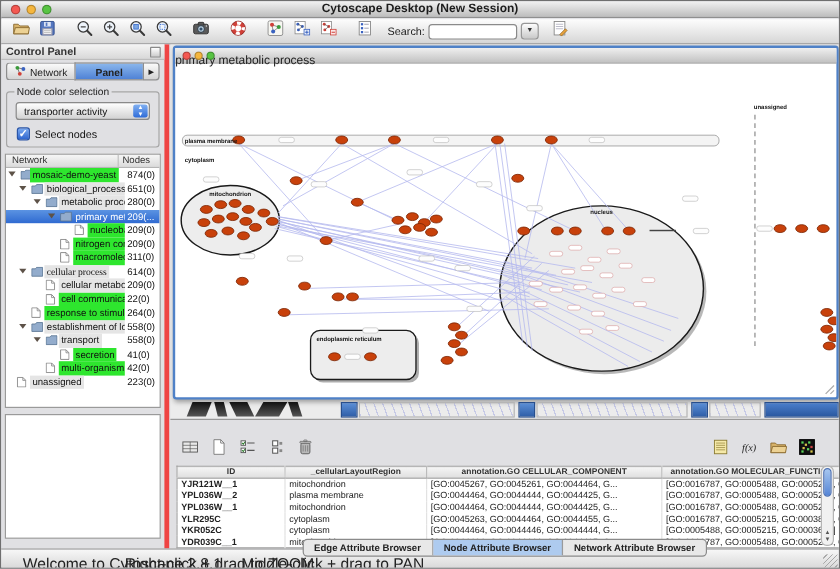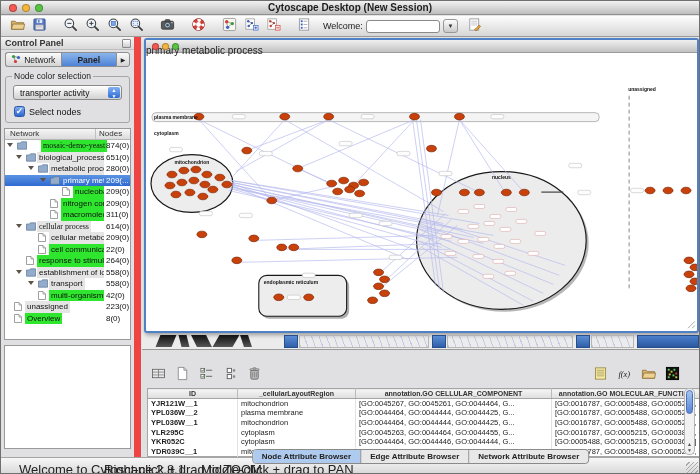--- a/index.html
+++ b/index.html
@@ -13,21 +13,21 @@
   
   .toolbar{position:absolute;top:15px;left:0;right:0;height:21px;background:linear-gradient(#fdfdfd,#d6d6d6);border-bottom:1px solid #9c9c9c;display:flex;align-items:center;padding:0 5px}
   .tbtn{width:22px;height:19px;display:flex;align-items:center;justify-content:center;border-radius:3px;flex:0 0 auto}
   .tbtn svg{width:15px;height:15px}
   .tbtn.gap{margin-left:9px}
   .search-wrap{display:flex;align-items:center;margin-left:8px;gap:3px}
   .search-label{font-size:9px;color:#222}
   .search-input{width:74px;height:13px;font-size:9px;border:1px solid #8a8a8a;border-radius:3px;padding:0 3px;background:#fff;font-family:"Liberation Sans",sans-serif}
   .search-drop{width:15px;height:14px;border:1px solid #979797;border-radius:3px;background:linear-gradient(#fdfdfd,#c9c9c9);font-size:6px;line-height:12px;text-align:center;color:#333}
   
-  .control-panel{position:absolute;top:36px;left:0;width:140px;bottom:16px;background:#e0e0e3;border-right:7px solid #ef4444}
+  .control-panel{position:absolute;top:36px;left:0;width:140px;bottom:16px;background:#e0e0e3;border-right:4px solid #ef4444}
   .panel-header{height:13px;font-size:9px;font-weight:bold;color:#333;padding:1px 4px;position:relative;background:linear-gradient(#f4f4f4,#d8d8d8);border-bottom:1px solid #bdbdbd}
   .float-btn{position:absolute;right:3px;top:2px;width:9px;height:9px;border:1px solid #8a8a8a;background:linear-gradient(#fff,#ccc);border-radius:1px}
   .cp-tabs{height:19px;display:flex;padding:2px 4px}
   .seg{flex:1;font-size:8.5px;display:flex;align-items:center;justify-content:center;border:1px solid #8e8e8e;border-right:none;background:linear-gradient(#fbfbfb,#d4d4d4);gap:3px;color:#222}
   .seg.first{border-radius:3px 0 0 3px}
   .seg.active{background:linear-gradient(#8ab6ec,#4f82d6);font-weight:bold}
   .seg.arrow{flex:0 0 14px;border-right:1px solid #8e8e8e;border-radius:0 3px 3px 0;font-size:6px}
   .groupbox{margin:7px 4px 3px;border:1px solid #a6a6a6;border-radius:3px;padding:7px 5px 5px;position:relative}
   .groupbox-label{position:absolute;top:-6px;left:6px;background:#e0e0e3;font-size:8.5px;padding:0 2px;color:#222}
   .mac-select{height:15px;border:1px solid #8a8a8a;border-radius:3px;background:linear-gradient(#ffffff,#d2d2d2);display:flex;align-items:center;font-size:8.5px;padding-left:6px;position:relative;margin:1px 2px 6px;color:#111}
@@ -199,21 +199,21 @@
               <rect x="4" y="3.5" width="2" height="2" fill="#3a62c0"></rect>
               <line x1="7" y1="4.5" x2="11" y2="4.5" stroke="#99a" stroke-width="0.8"></line>
               <rect x="4" y="7" width="2" height="2" fill="#3a62c0"></rect>
               <line x1="7" y1="8" x2="11" y2="8" stroke="#99a" stroke-width="0.8"></line>
               <rect x="4" y="10.5" width="2" height="2" fill="#3a62c0"></rect>
               <line x1="7" y1="11.5" x2="11" y2="11.5" stroke="#99a" stroke-width="0.8"></line>
             </svg></span>
         </span>
       </span>
     <span class="search-wrap">
-      <span class="search-label">Welcome:</span>
+      <span class="search-label">Search:</span>
       <input class="search-input" value="" style="">
       <span class="search-drop">▼</span>
     </span>
     <span class="tbtn" style="margin-left:6px">
         <span id="cfg-search-ic"><svg width="15" height="15" viewBox="0 0 16 16">
             <rect x="3" y="2" width="9.5" height="12" fill="#fff" stroke="#888" stroke-width="0.8"></rect>
             <line x1="4.5" y1="4.5" x2="11" y2="4.5" stroke="#aab" stroke-width="0.7"></line>
             <line x1="4.5" y1="6.5" x2="11" y2="6.5" stroke="#aab" stroke-width="0.7"></line>
             <line x1="4.5" y1="8.5" x2="11" y2="8.5" stroke="#aab" stroke-width="0.7"></line>
             <path d="M8 13.5 L13 8.5 L14.5 10 L9.5 15 Z" fill="#e8a33d" stroke="#8a5a10" stroke-width="0.6"></path>
@@ -257,21 +257,21 @@
       <div class="tree-header">
         <span class="c1">Network</span>
         <span class="c2">Nodes</span>
       </div>
       <div>
           <div class="tree-row">
             <span class="tri" style="left: 2px;"></span>
             <span class="node-ic" style="left: 12px;"><svg width="10" height="9" viewBox="0 0 10 9">
                 <path d="M0.5 2 L3.5 2 L4.5 0.8 L9.5 0.8 L9.5 8.2 L0.5 8.2 Z" fill="#93accc" stroke="#5b7694" stroke-width="0.7"></path>
               </svg></span>
-            <span class="row-label bg-green" style="left: 36px; max-width: 76px; font-family: Liberation Serif, serif;">mosaic-demo-yeast</span>
+            <span class="row-label bg-green" style="left: 20px; max-width: 76px;">mosaic-demo-yeast</span>
             <span class="row-count">874(0)</span>
           </div>
           <div class="tree-row">
             <span class="tri" style="left: 11px;"></span>
             <span class="node-ic" style="left: 21px;"><svg width="10" height="9" viewBox="0 0 10 9">
                 <path d="M0.5 2 L3.5 2 L4.5 0.8 L9.5 0.8 L9.5 8.2 L0.5 8.2 Z" fill="#93accc" stroke="#5b7694" stroke-width="0.7"></path>
               </svg></span>
             <span class="row-label bg-red" style="left: 32px; max-width: 67px;">biological_process</span>
             <span class="row-count">651(0)</span>
           </div>
@@ -357,42 +357,42 @@
           </div>
           <div class="tree-row">
             <span class="tri" style="left: 23px;"></span>
             <span class="node-ic" style="left: 33px;"><svg width="10" height="9" viewBox="0 0 10 9">
                 <path d="M0.5 2 L3.5 2 L4.5 0.8 L9.5 0.8 L9.5 8.2 L0.5 8.2 Z" fill="#93accc" stroke="#5b7694" stroke-width="0.7"></path>
               </svg></span>
             <span class="row-label bg-red" style="left: 44px; max-width: 55px;">transport</span>
             <span class="row-count">558(0)</span>
           </div>
           <div class="tree-row">
+            <span class="node-ic" style="left: 45px;"><svg width="8" height="9" viewBox="0 0 8 9">
+                <path d="M0.5 0.5 H5 L7.5 3 V8.5 H0.5 Z" fill="#fff" stroke="#888" stroke-width="0.8"></path>
+                <path d="M5 0.5 V3 H7.5" fill="none" stroke="#888" stroke-width="0.7"></path>
+              </svg></span>
+            <span class="row-label bg-green" style="left: 56px; max-width: 43px;">secretion</span>
+            <span class="row-count">41(0)</span>
+          </div>
+          <div class="tree-row">
             <span class="node-ic" style="left: 33px;"><svg width="8" height="9" viewBox="0 0 8 9">
                 <path d="M0.5 0.5 H5 L7.5 3 V8.5 H0.5 Z" fill="#fff" stroke="#888" stroke-width="0.8"></path>
                 <path d="M5 0.5 V3 H7.5" fill="none" stroke="#888" stroke-width="0.7"></path>
               </svg></span>
             <span class="row-label bg-green" style="left: 44px; max-width: 55px;">multi-organism pro</span>
             <span class="row-count">42(0)</span>
           </div>
           <div class="tree-row">
             <span class="node-ic" style="left: 9px;"><svg width="8" height="9" viewBox="0 0 8 9">
                 <path d="M0.5 0.5 H5 L7.5 3 V8.5 H0.5 Z" fill="#fff" stroke="#888" stroke-width="0.8"></path>
                 <path d="M5 0.5 V3 H7.5" fill="none" stroke="#888" stroke-width="0.7"></path>
               </svg></span>
             <span class="row-label bg-red" style="left: 20px; max-width: 79px;">unassigned</span>
             <span class="row-count">223(0)</span>
-          </div>
-          <div class="tree-row">
-            <span class="node-ic" style="left: 9px;"><svg width="8" height="9" viewBox="0 0 8 9">
-                <path d="M0.5 0.5 H5 L7.5 3 V8.5 H0.5 Z" fill="#fff" stroke="#888" stroke-width="0.8"></path>
-                <path d="M5 0.5 V3 H7.5" fill="none" stroke="#888" stroke-width="0.7"></path>
-              </svg></span>
-            <span class="row-label bg-green" style="left: 20px; max-width: 79px;">Overview</span>
-            <span class="row-count">8(0)</span>
           </div>
         </div>
     </div>
     <div class="birdseye"></div>
   </div>
 
   <div class="desktop">
     <div class="net-window">
       <div class="net-titlebar">
         <span class="ntl red"></span>
@@ -705,22 +705,22 @@
             <td>[GO:0044464, GO:0044444, GO:0044425, G...</td>
             <td>[GO:0016787, GO:0005488, GO:0005215, G...</td>
           </tr>
         </tbody>
     </table>
     <div class="dp-scroll">
       <div class="dp-thumb"></div>
       <div class="dp-arrows">▲<br>▼</div>
     </div>
     <div class="dp-tabs" id="dp-tabs">
+        <span class="dp-tab">Edge Attribute Browser</span>
         <span class="dp-tab active">Node Attribute Browser</span>
-        <span class="dp-tab">Edge Attribute Browser</span>
         <span class="dp-tab">Network Attribute Browser</span>
       </div>
   </div>
 
   <div class="statusbar">
     <span class="st1">Welcome to Cytoscape 2.8.1</span>
     <span class="st2">Right-click + drag to ZOOM</span>
     <span class="st3">Middle-click + drag to PAN</span>
     <span class="grip"></span>
   </div>

